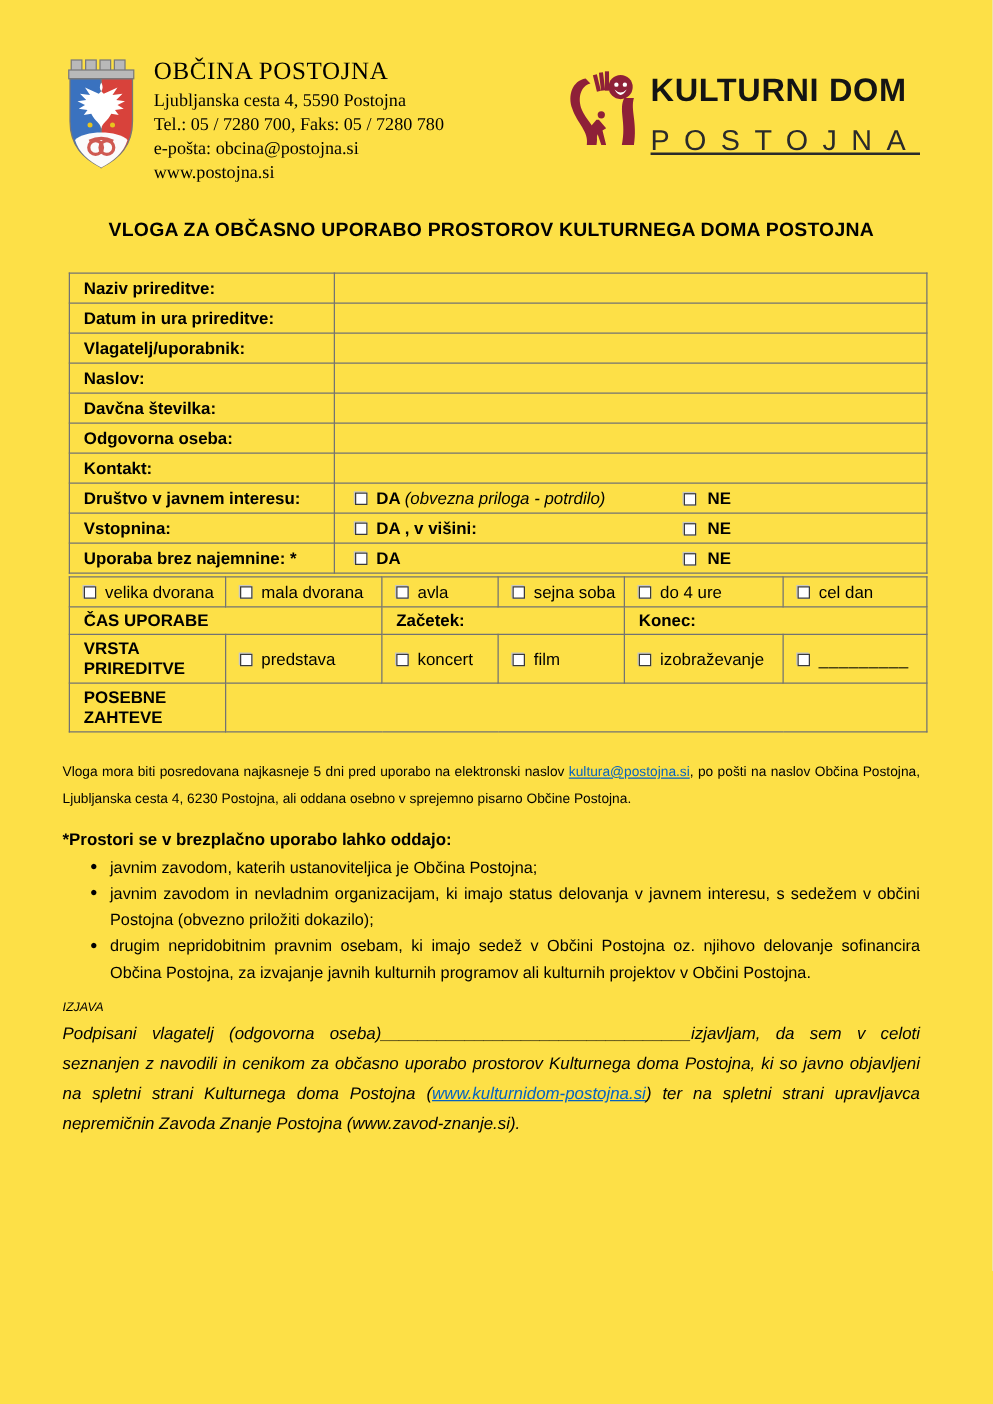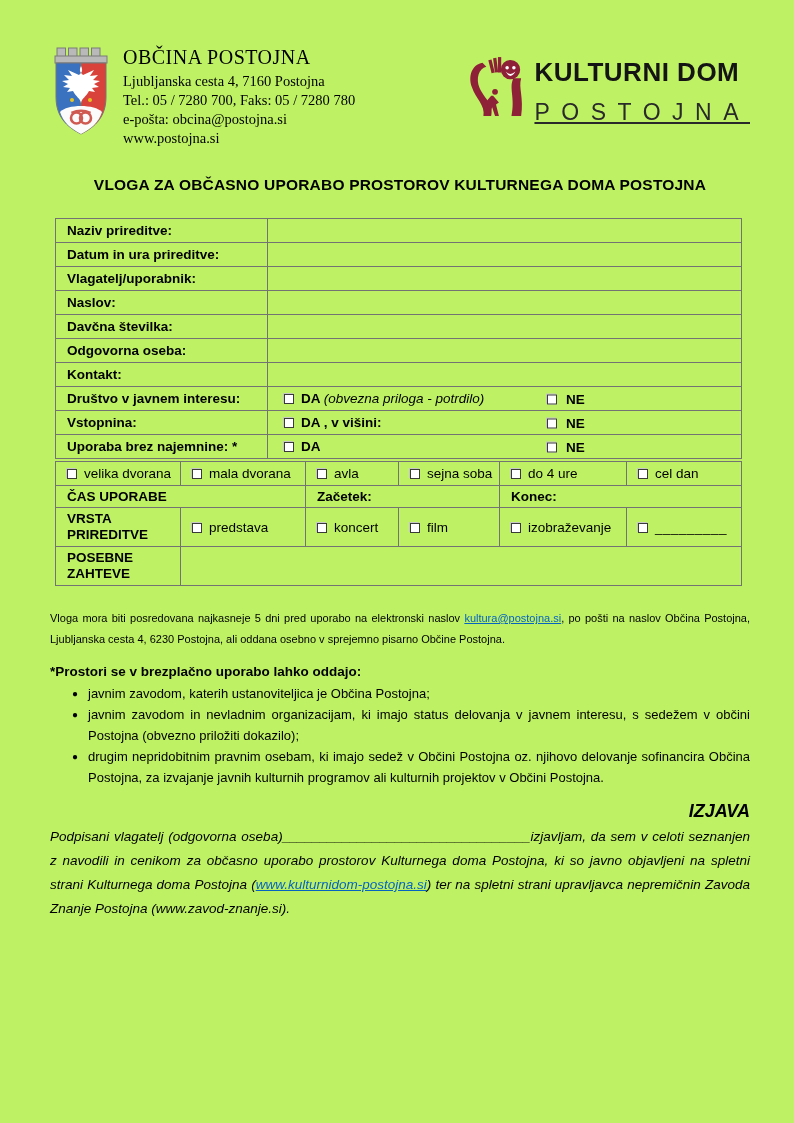--- a/index.html
+++ b/index.html
@@ -1,20 +1,20 @@
 <!DOCTYPE html>
 <html><head>
 <meta charset="utf-8">
 <style>
   * { margin:0; padding:0; box-sizing:border-box; }
   html,body { background:#e8e8e8; }
   .page {
-    width:794px; height:1123px; margin:0 auto; background:#bef264;
+    width:794px; height:1123px; margin:0 auto; background:#fde047;
     position:relative; overflow:hidden;
-    padding:45px 44px 0 50px;
+    padding:45px 58px 0 50px;
     font-family:"Liberation Sans","DejaVu Sans",sans-serif;
     color:#000;
   }
   
   .header { display:flex; justify-content:space-between; align-items:flex-start; height:95px; }
   .muni { display:flex; gap:11px; }
   .muni-text { font-family:"Liberation Serif","DejaVu Serif",serif; padding-top:1px; }
   .muni-name { font-size:20px; letter-spacing:0.5px; margin-bottom:3px; }
   .muni-line { font-size:14.5px; line-height:19px; }
   .kd { display:flex; gap:9px; margin-top:11px; }
@@ -45,21 +45,21 @@
   
   .para { font-size:11px; line-height:20.5px; text-align:justify; }
   .submission { margin-top:22px; }
   .link { color:#0563c1; text-decoration:underline; cursor:pointer; }
   .free-heading { margin-top:12px; font-size:13.5px; font-weight:700; line-height:21px; }
   .bullets { margin-top:1px; }
   .bullet-row { display:flex; font-size:13px; line-height:21px; }
   .bullet-dot { width:23px; padding-left:7px; flex:none; font-size:10px; line-height:21px; margin-left:15px;}
   .bullet-text { flex:1; text-align:justify; }
   
-  .izjava { margin-top:13px; text-align:right; font-size:18px; font-weight:700; font-style:italic; }
+  .izjava { margin-top:13px; text-align:left; font-size:10px; font-weight:400; font-style:italic; }
   .decl { margin-top:3px; font-size:13.5px; font-style:italic; line-height:24px; text-align:justify; }
   
   .footer { position:absolute; top:945px; left:50px; width:695px; height:70px; font-size:13.5px; }
   .f-date { position:absolute; left:0; top:0; }
   .f-stamp { position:absolute; left:190px; top:0; }
   .f-applicant { position:absolute; left:458px; top:0; }
   .f-note { position:absolute; left:188px; top:31px; }
   .f-sig { position:absolute; left:455px; top:28px; letter-spacing:0; }
 </style>
 </head>
@@ -84,21 +84,21 @@
         <circle cx="22" cy="55" r="2" fill="#e7c41f"></circle>
         <circle cx="40" cy="55" r="2" fill="#e7c41f"></circle>
         <g fill="none" stroke="#cf5a52" stroke-width="2.6">
           <circle cx="26.5" cy="73" r="5.5"></circle>
           <circle cx="35.5" cy="73" r="5.5"></circle>
           <path d="M21.5 68 q9.5 -4.5 19 0"></path>
         </g>
       </svg>
       <div class="muni-text">
         <div class="muni-name">OBČINA POSTOJNA</div>
-        <div class="muni-line">Ljubljanska cesta 4, 7160 Postojna</div>
+        <div class="muni-line">Ljubljanska cesta 4, 5590 Postojna</div>
         <div class="muni-line">Tel.: 05 / 7280 700, Faks: 05 / 7280 780</div>
         <div class="muni-line">e-pošta: obcina@postojna.si</div>
         <div class="muni-line">www.postojna.si</div>
       </div>
     </div>
 
     <div class="kd">
       <svg width="58" height="64" viewBox="0 0 60 64">
         <g fill="#8e2038">
           <path d="M16 6 C5 8 1 20 5 31 C9 43 19 50 17 61 L25 61 C28 49 18 43 13 32 C9 22 12 12 20 10 Z"></path>

